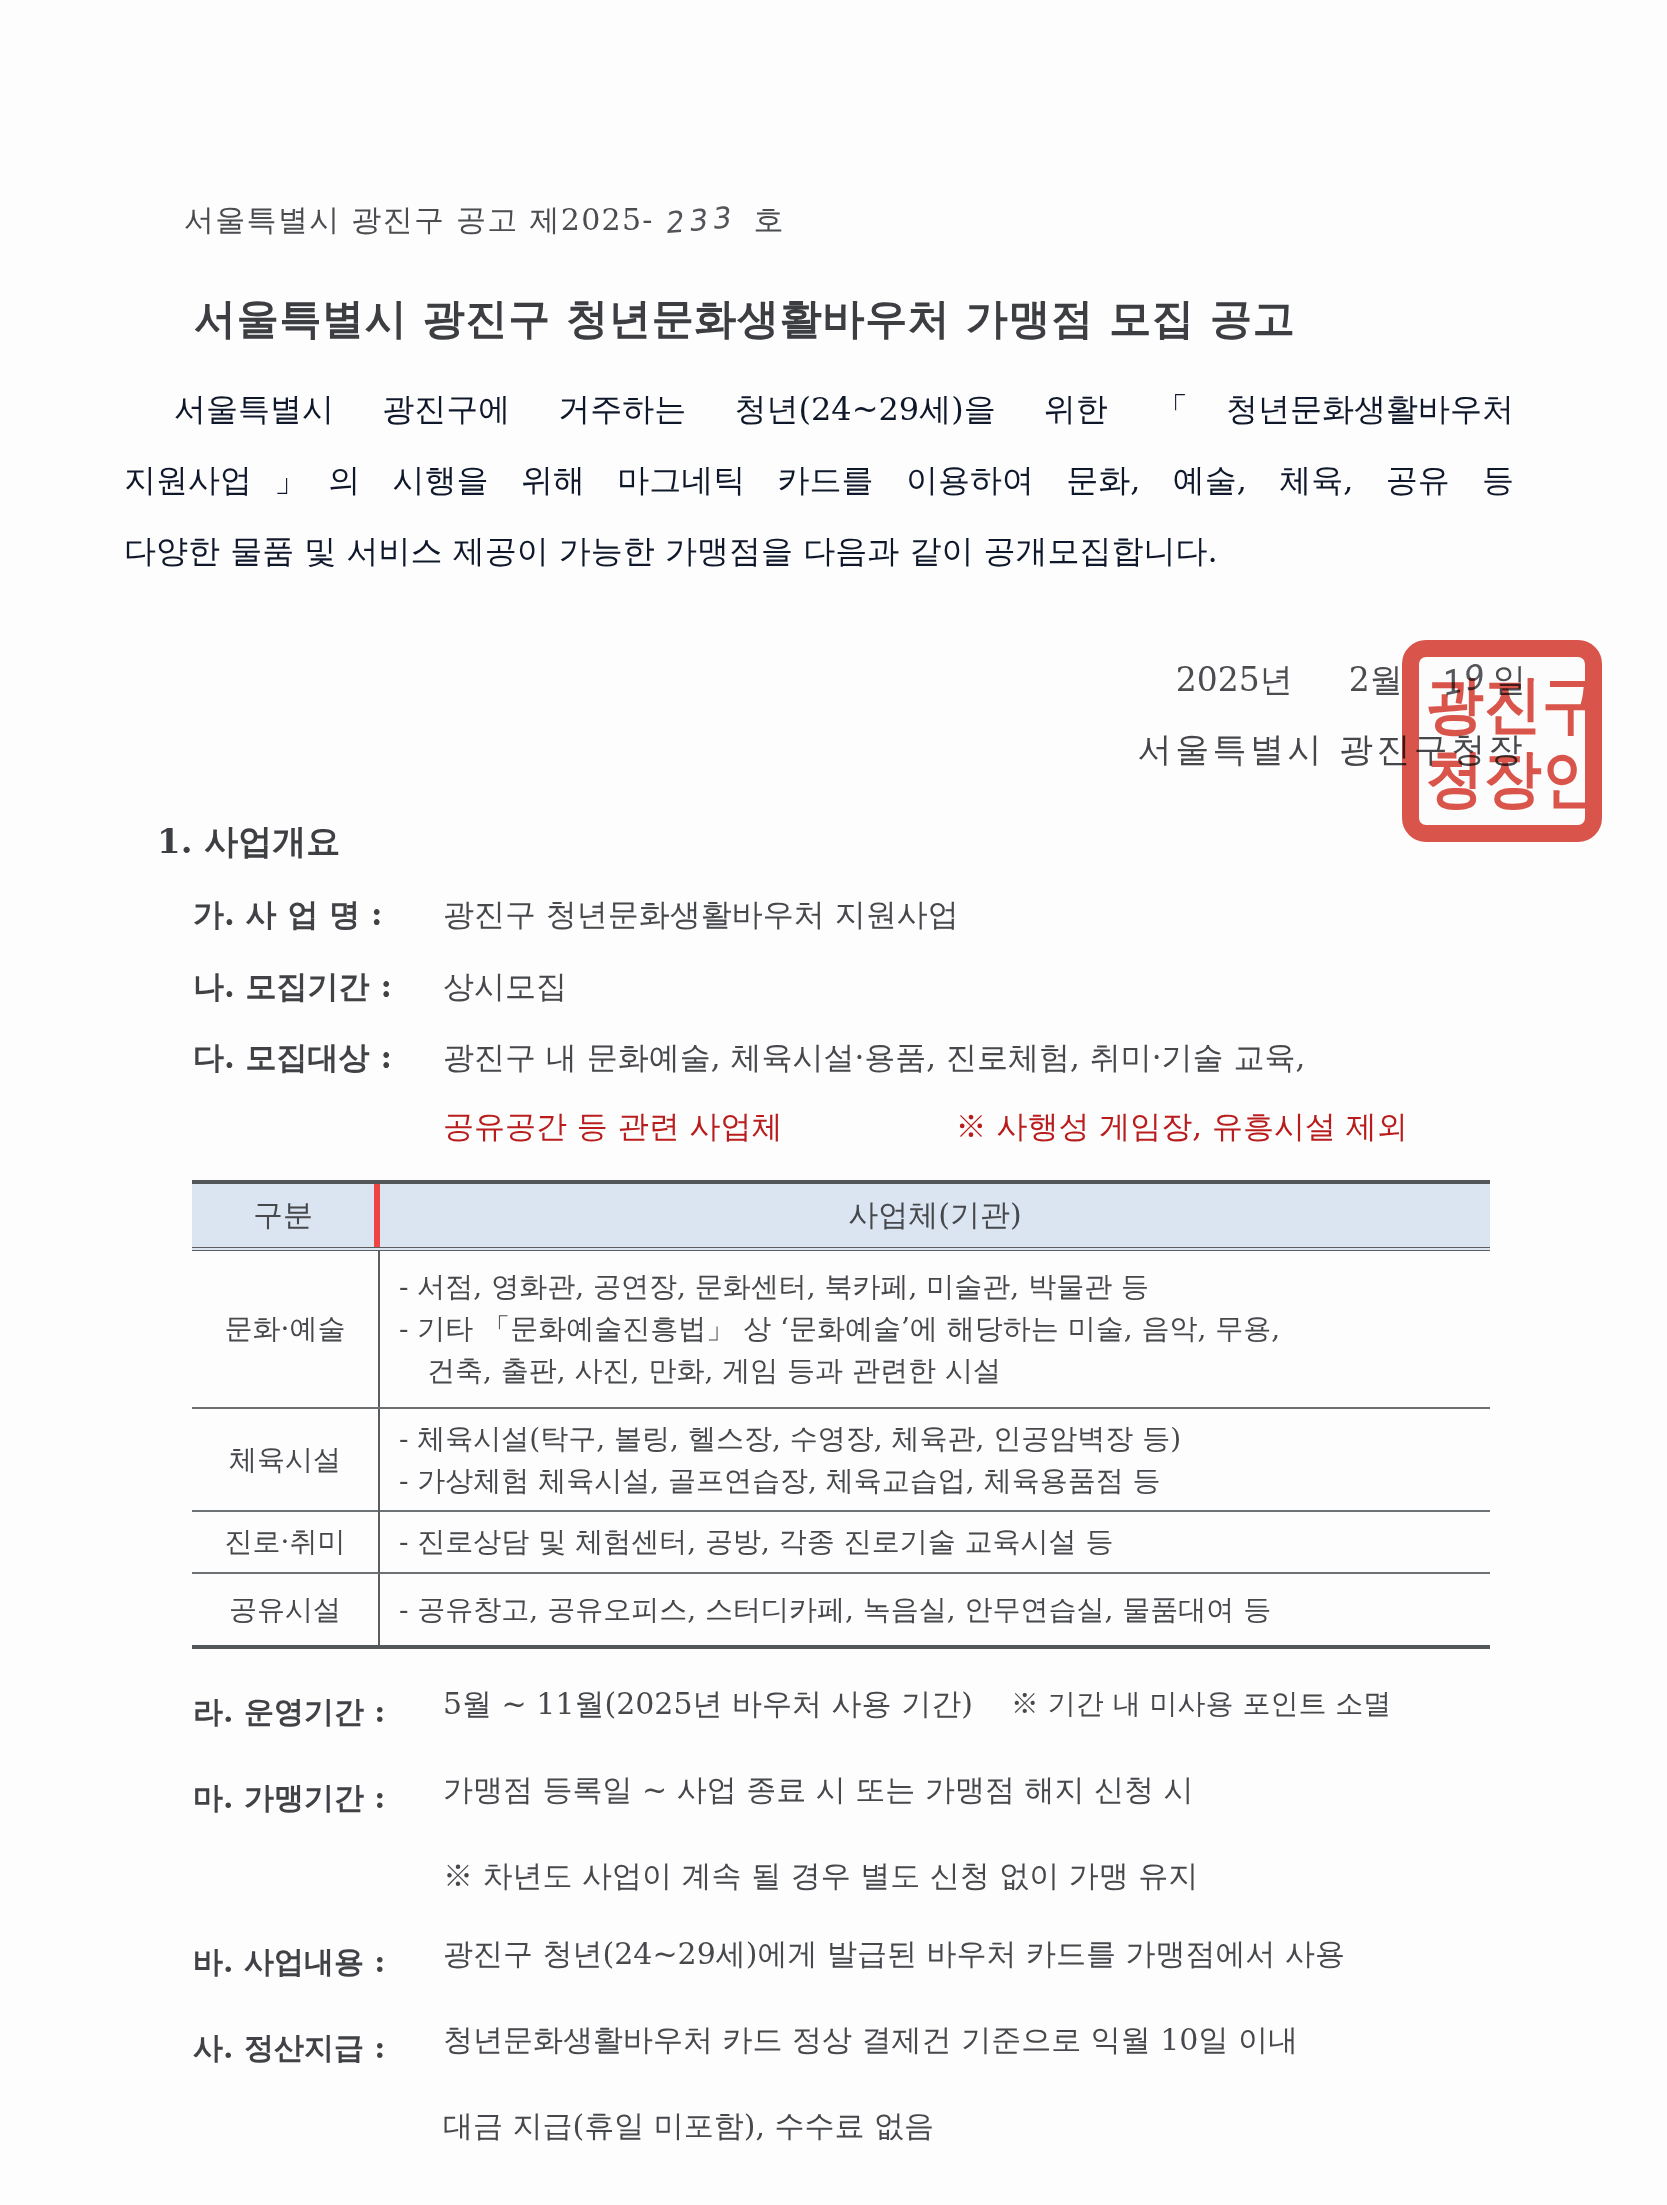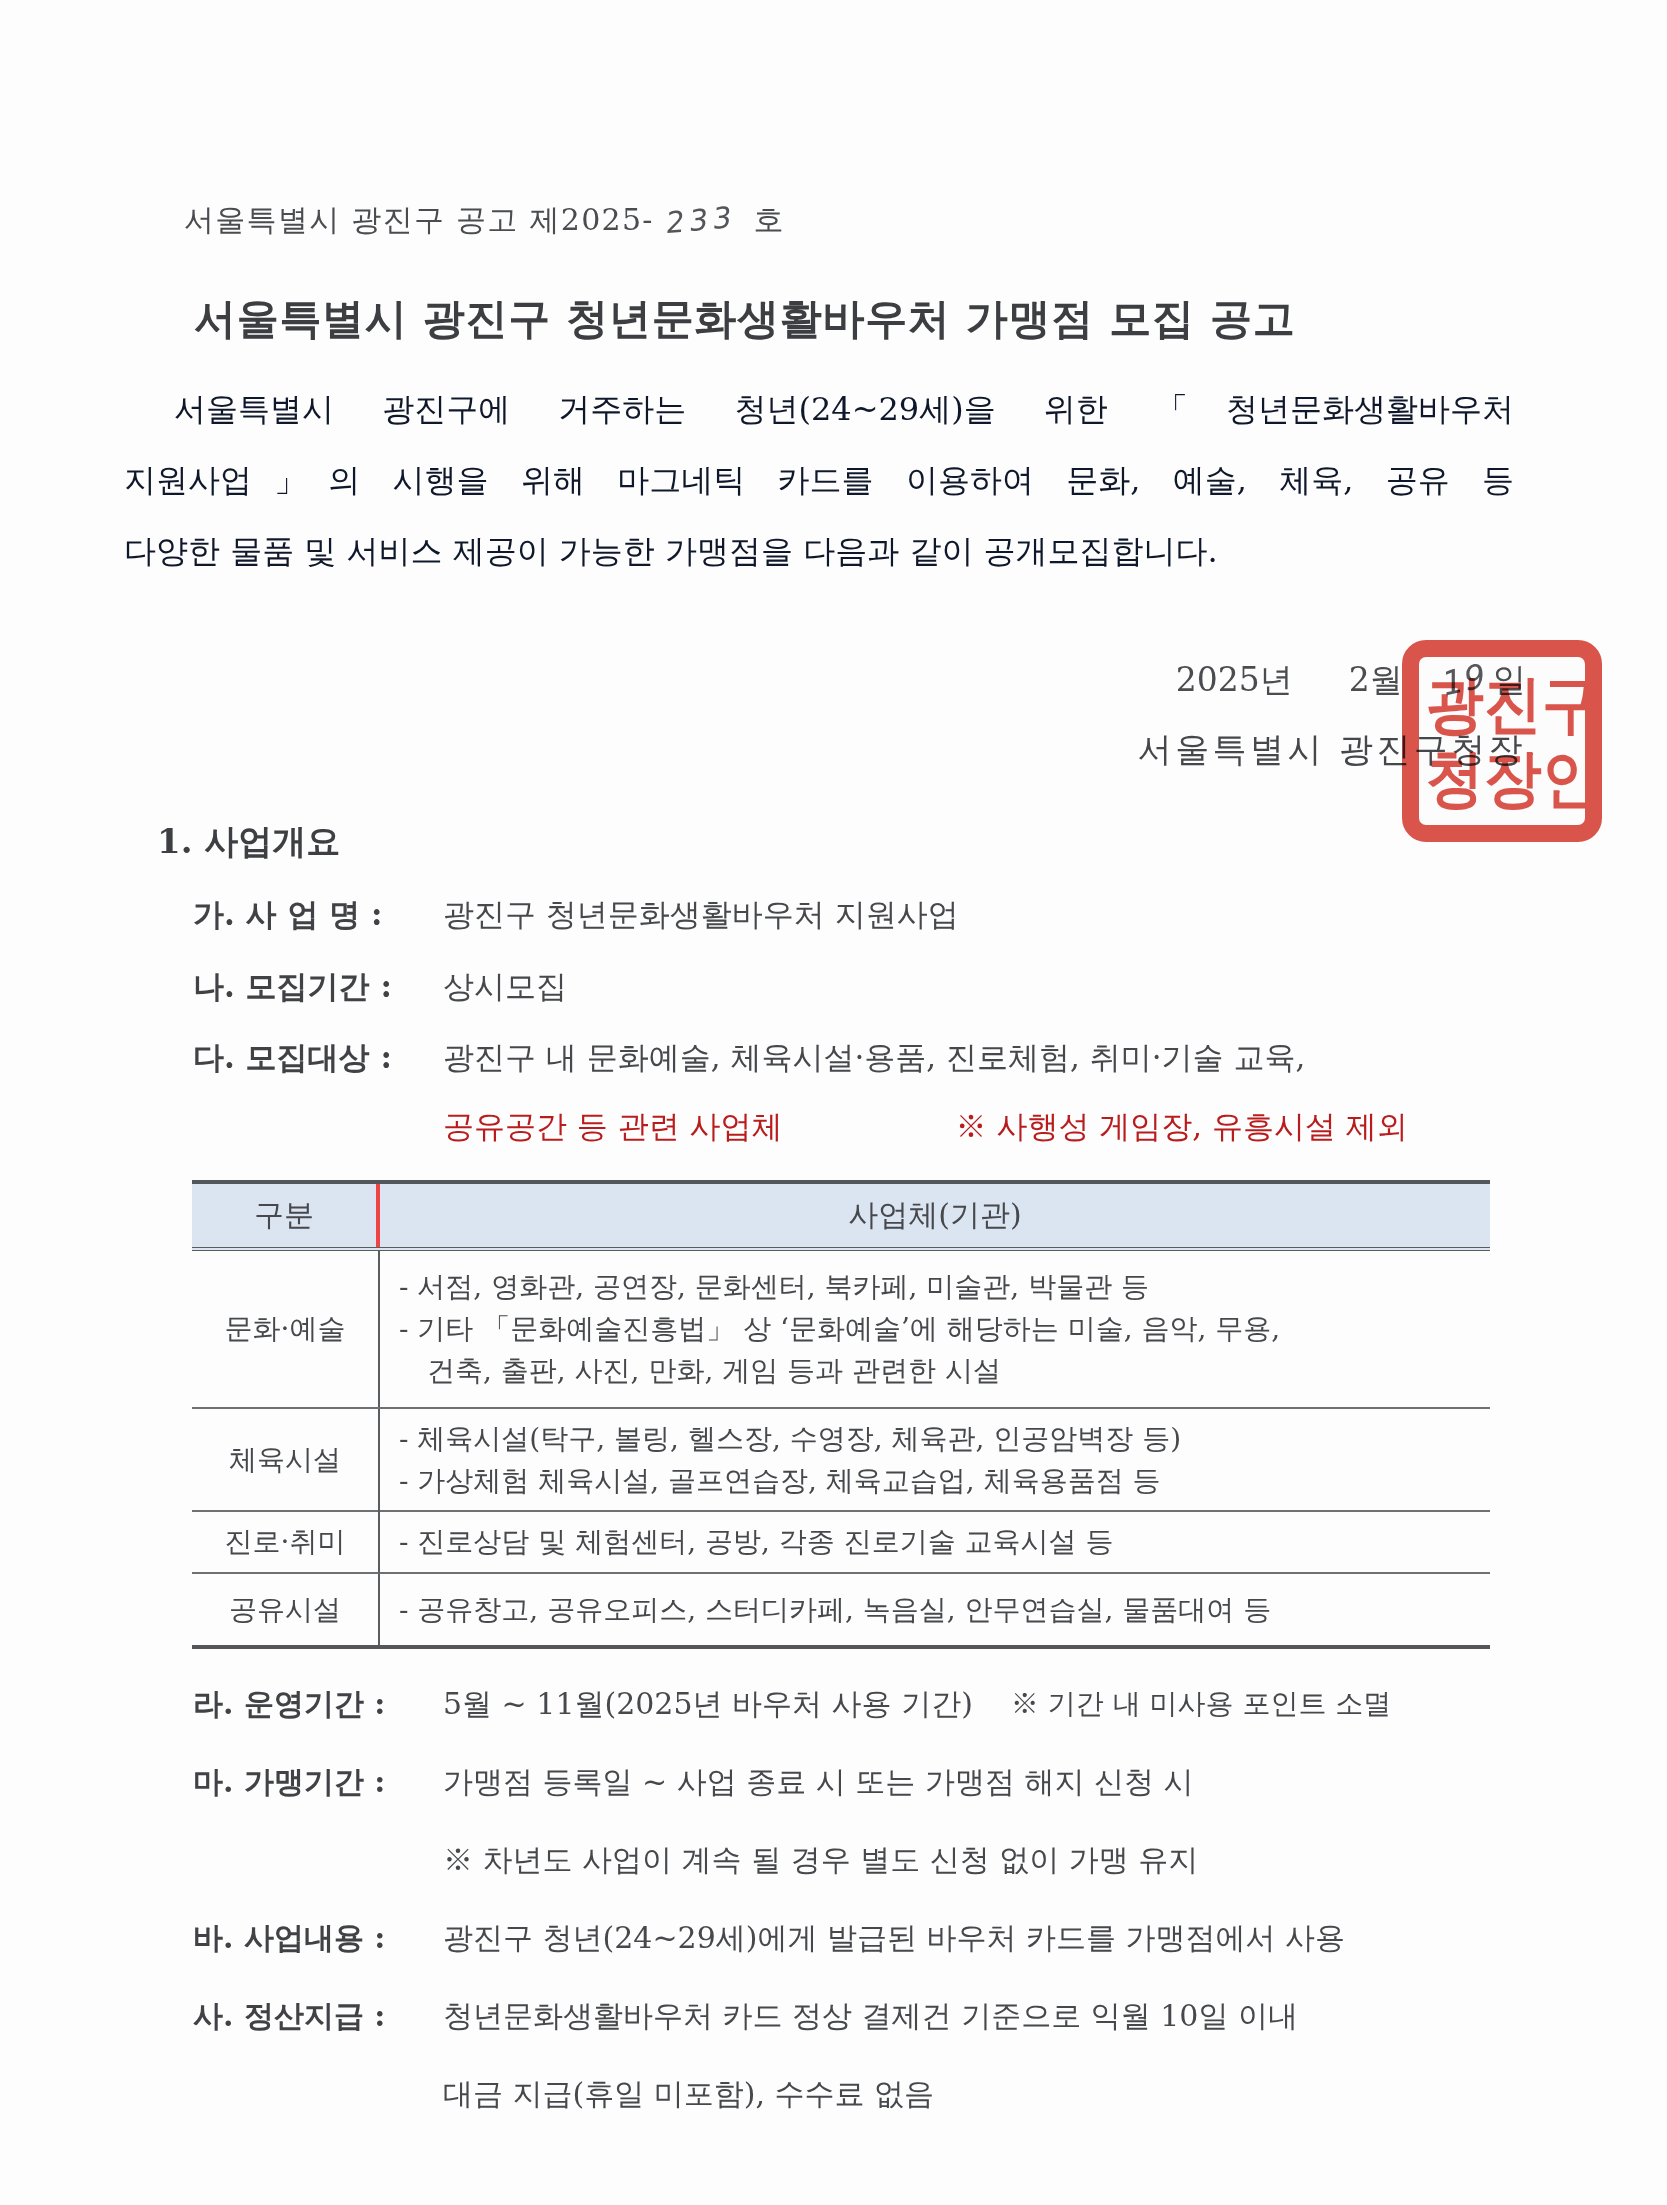--- a/index.html
+++ b/index.html
@@ -167,21 +167,21 @@
   .t-head .hcell {
     display: flex; align-items: center; justify-content: center;
   }
   .t-body { border-bottom: 2px solid #6e7174; }
   .t-body.last { border-bottom: none; }
   .t-cat {
     display: flex; align-items: center; justify-content: center;
     border-right: 2px solid #5a5d60;
     text-align: center;
   }
-  .t-head .hcell.first { border-right: 4px solid #ef4444; }
+  .t-head .hcell.first { border-right: 6px solid #ef4444; }
   .t-biz {
     display: flex; flex-direction: column; justify-content: center;
     padding: 9.4px 6.7px 9.4px 19px;
     box-sizing: border-box;
   }
   .t-biz .bline { line-height: 42px; white-space: nowrap; }
   .t-biz .bline.cont { padding-left: 28px; }
   .r1 { height: 158px; }
   .r2 { height: 103px; }
   .r3 { height: 62px; }
@@ -192,21 +192,21 @@
     left: 193px; top: 1684px;
     display: flex; flex-direction: column;
     gap: 38px;
     color: #46484c;
   }
   .d-row {
     display: flex;
     font-size: 30px; line-height: 40px;
     white-space: nowrap;
   }
-  .d-row .lbl { width: 250px; flex: none; font-weight: 700; color: #404246; }
+  .d-row .lbl { width: 250px; flex: none; font-weight: 700; color: #404246; margin-top: 8px; }
   .d-row .note { margin-left: 38px; font-size: 28px; }
   .d-sub { padding-left: 250px; font-size: 30px; }
 </style>
 </head>
 <body>
 
 <div class="page">
 
   <div class="abs notice-line">
     <span>서울특별시 광진구 공고 제2025-</span><span class="hand">233</span><span>호</span>

